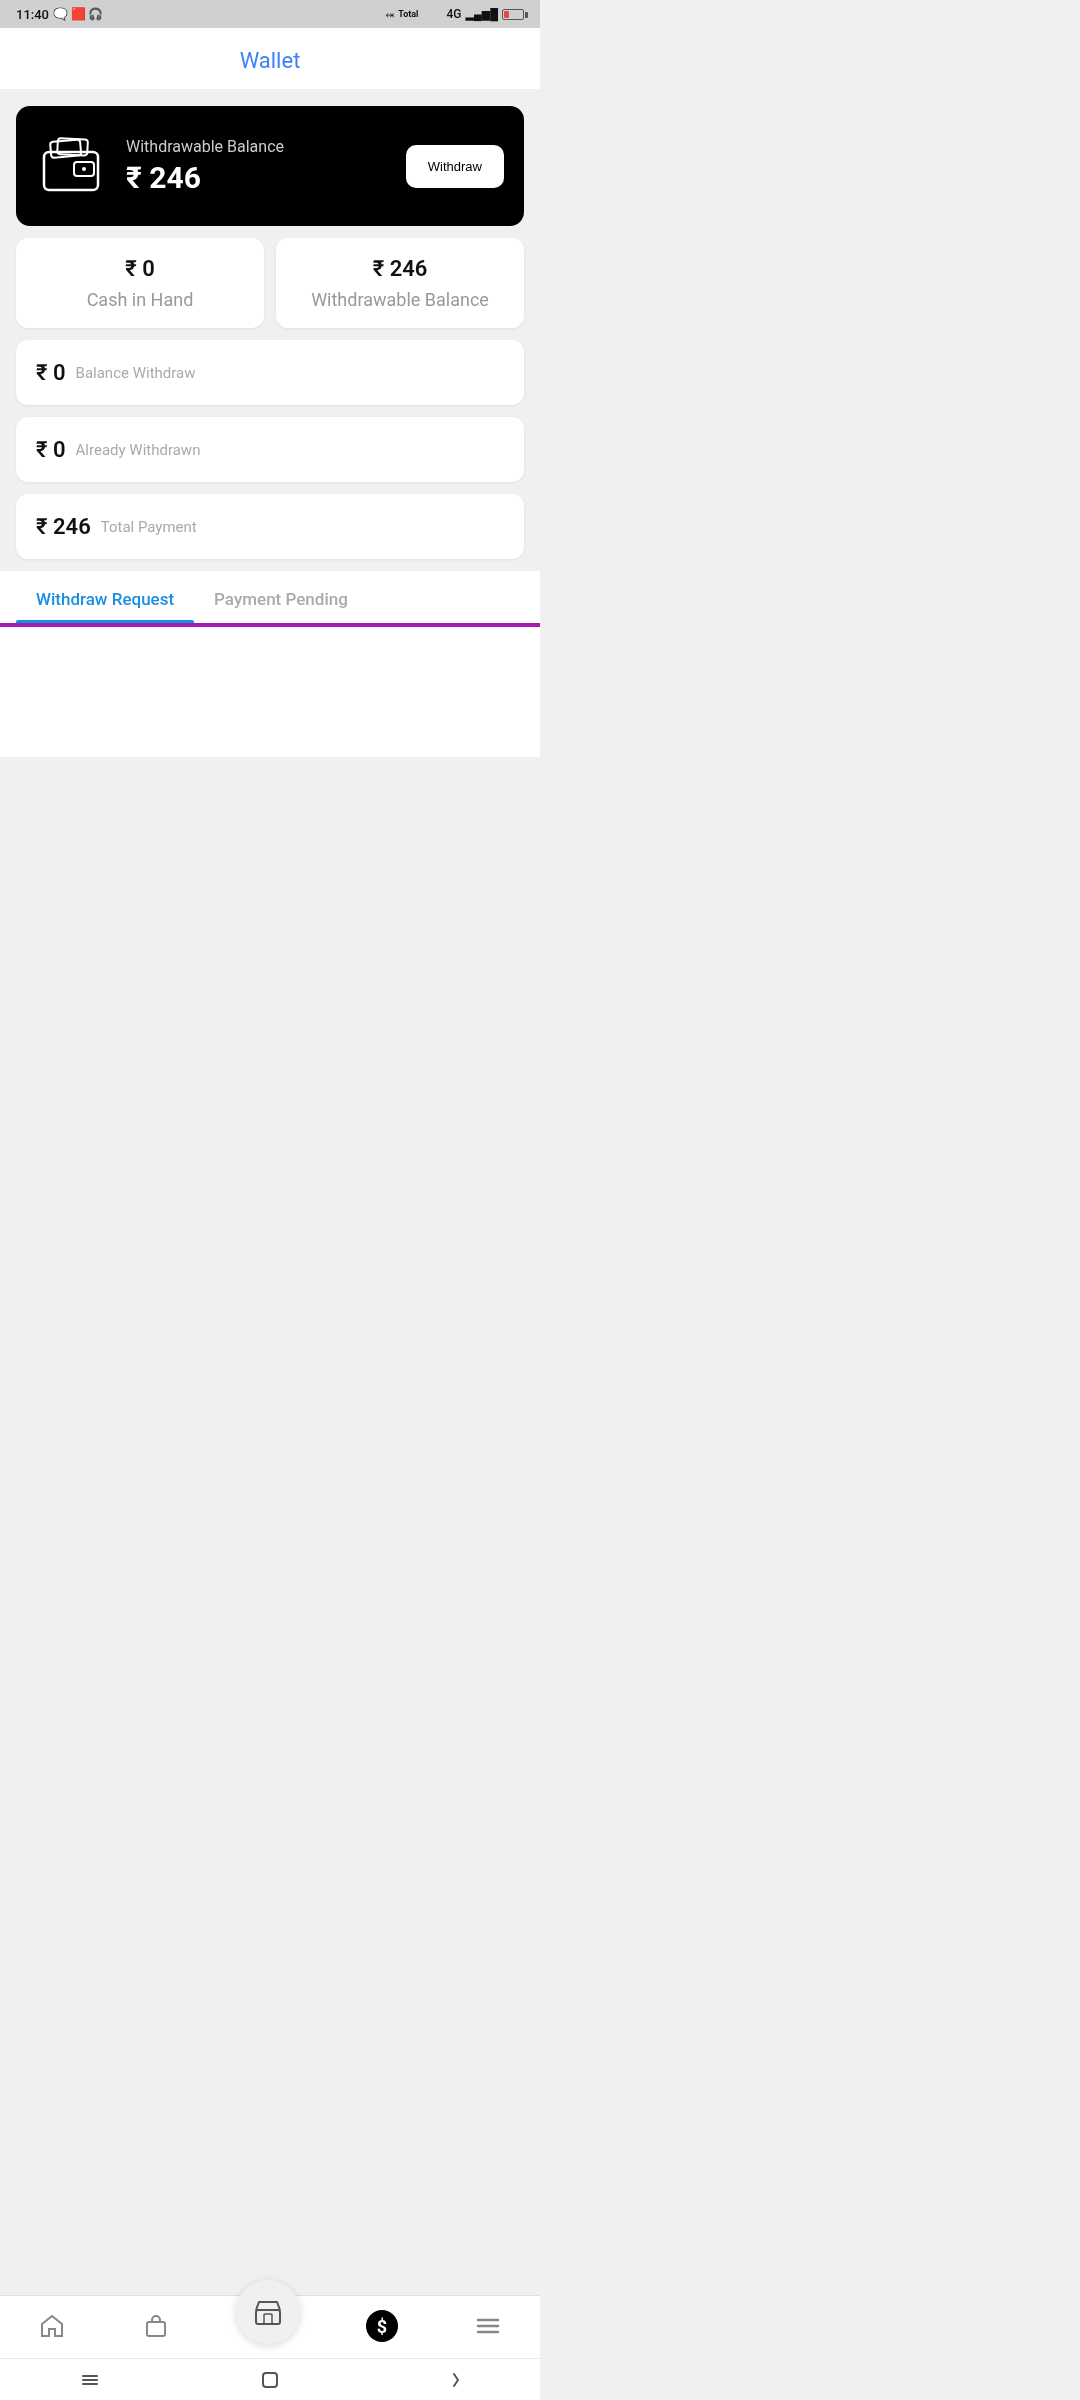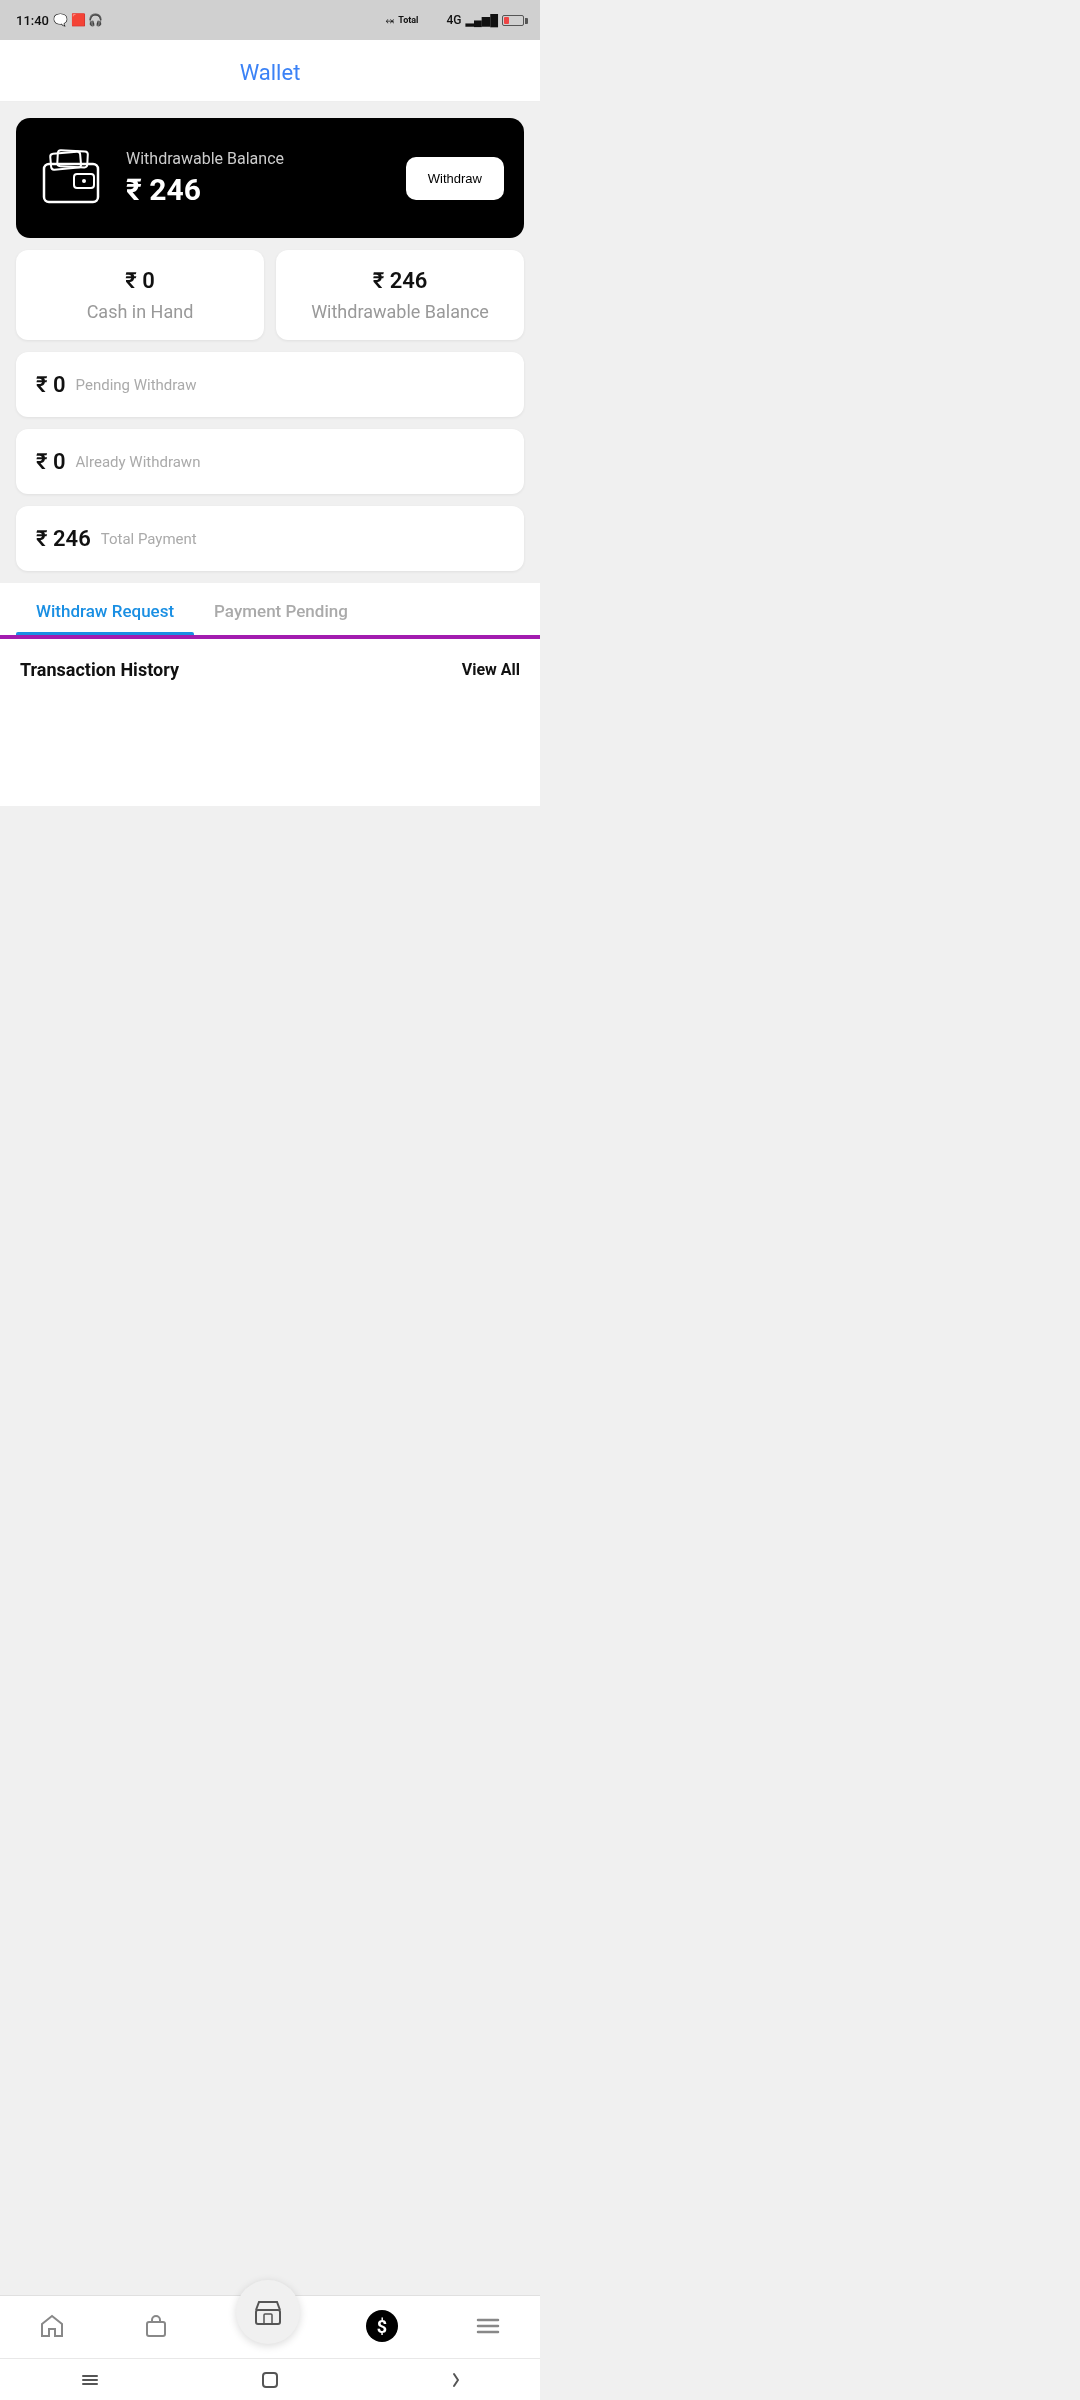--- a/index.html
+++ b/index.html
@@ -10,21 +10,21 @@
       background: #f0f0f0;
       font-family: 'Roboto', Arial, sans-serif;
       font-size: 16px;
       position: relative;
       overflow-x: hidden;
     }
 
     
     .status-bar {
       background: #d0d0d0;
-      height: 40px;
+      height: 28px;
       display: flex;
       align-items: center;
       justify-content: space-between;
       padding: 0 16px;
       font-size: 13px;
       font-weight: 500;
       color: #111;
     }
     .status-left { display: flex; align-items: center; gap: 4px; }
     .status-right { display: flex; align-items: center; gap: 4px; font-size: 11px; }
@@ -328,21 +328,21 @@
     <div class="small-card-label">Cash in Hand</div>
   </div>
   <div class="small-card">
     <div class="small-card-amount">₹ 246</div>
     <div class="small-card-label">Withdrawable Balance</div>
   </div>
 </div>
 
 <div class="single-card">
   <span class="single-card-amount">₹ 0</span>
-  <span class="single-card-label">Pending Withdraw</span>
+  <span class="single-card-label">Balance Withdraw</span>
 </div>
 
 <div class="single-card">
   <span class="single-card-amount">₹ 0</span>
   <span class="single-card-label">Already Withdrawn</span>
 </div>
 
 <div class="single-card">
   <span class="single-card-amount">₹ 246</span>
   <span class="single-card-label">Total Payment</span>
@@ -353,24 +353,20 @@
     <div class="tab active">
       <span>Withdraw Request</span>
     </div>
     <div class="tab">
       <span>Payment Pending</span>
     </div>
   </div>
 </div>
 
 <div class="transaction-section">
-  <div class="transaction-header">
-    <span class="transaction-title">Transaction History</span>
-    <span class="view-all">View All</span>
-  </div>
   <div class="transaction-empty"></div>
 </div>
 
 <div class="bottom-nav">
   <div class="nav-item">
     <svg class="nav-icon-svg" viewBox="0 0 28 28" fill="none">
       <path d="M4 12L14 4L24 12V24H17V17H11V24H4V12Z" stroke="#888" stroke-width="2" fill="none"></path>
     </svg>
   </div>
   <div class="nav-item">

